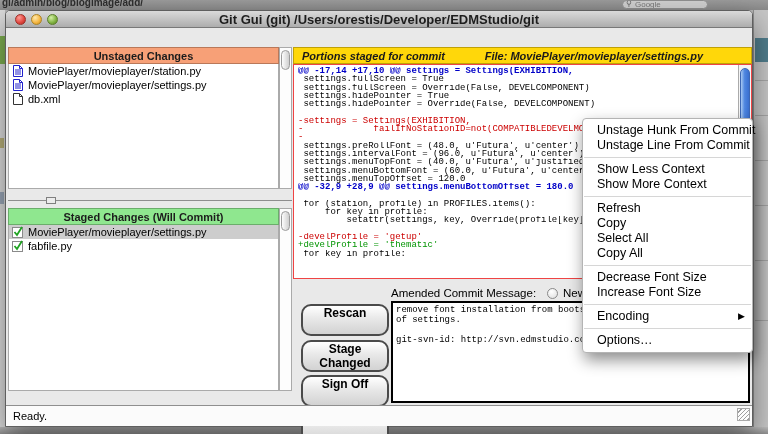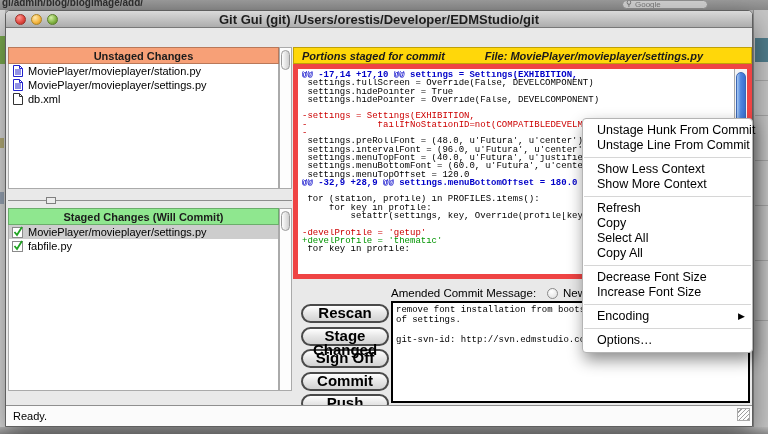--- a/index.html
+++ b/index.html
@@ -52,37 +52,37 @@
 
   .hscroll-gap { position:absolute; left:2px; top:185px; width:284px; height:9px; }
   .hscroll-gap .line { position:absolute; left:0; right:0; top:4px; height:1px; background:#8e8e8e; }
   .hscroll-gap .hthumb { position:absolute; left:38px; top:1px; width:10px; height:7px; background:#ececec; border:1px solid #7f7f7f; }
 
   
   .diff-hdr { position:absolute; left:287px; top:36px; width:459px; height:17px; border:1px solid rgba(0,0,0,0.25); font-size:11px; font-weight:bold; color:#1a1a1a; line-height:16px; }
   .diff-hdr .dh-left { position:absolute; left:8px; }
   .diff-hdr .dh-right { position:absolute; right:48px; }
 
-  .diff-body { position:absolute; left:287px; top:53px; width:459px; height:215px; background:#fff; border:5px solid #ef4444; overflow:hidden; }
+  .diff-body { position:absolute; left:287px; top:53px; width:459px; height:215px; background:#fff; border:1px solid #ef4444; overflow:hidden; }
   .diff-text { position:absolute; left:4px; top:2px; right:14px; font-family:"Liberation Mono","DejaVu Sans Mono",monospace; font-size:9px; line-height:8.3px; }
   .dline { white-space:pre; height:8.3px; overflow:hidden; color:#000; }
   .dline.hunk { color:#0000c8; font-weight:bold; }
   .dline.del { color:#cc0000; }
   .dline.add { color:#009400; }
 
   .diff-vscroll { position:absolute; right:0; top:0; width:13px; height:213px; background:#f4f4f4; border-left:1px solid #aaa; }
   .diff-vscroll .bthumb { position:absolute; left:1px; top:3px; width:10px; height:170px; border-radius:6px; background:linear-gradient(90deg,#a9c9f2,#4f87e0 45%,#3a6fd0); border:1px solid #3c67b4; }
 
   
   .amended-label { position:absolute; left:385px; top:276px; font-size:11.5px; color:#000; }
   .radio { position:absolute; left:541px; top:277px; width:11px; height:11px; border:1px solid #8a8a8a; border-radius:50%; background:radial-gradient(circle at 40% 30%, #ffffff, #dcdcdc); }
   .radio-label { position:absolute; left:557px; top:276px; font-size:11.5px; color:#000; }
 
   .btn-col { position:absolute; left:295px; top:293px; width:88px; }
-  .mac-btn { width:88px; height:19px; margin-bottom:3.5px; border:2px solid #4a4a4a; border-radius:10px; background:linear-gradient(#ffffff,#e8e8e8 45%,#d2d2d2); font-size:15px; font-weight:bold; color:#000; text-align:center; line-height:14px; }
+  .mac-btn { width:88px; height:32px; margin-bottom:3.5px; border:2px solid #4a4a4a; border-radius:10px; background:linear-gradient(#ffffff,#e8e8e8 45%,#d2d2d2); font-size:12px; font-weight:bold; color:#000; text-align:center; line-height:14px; }
 
   .msg-box { position:absolute; left:385px; top:290px; width:359px; height:102px; background:#fff; border:2px solid #000; padding:2px 3px; overflow:hidden; }
   .msg-line { font-family:"Liberation Mono","DejaVu Sans Mono",monospace; font-size:9px; line-height:10px; white-space:pre; color:#000; }
 
   
   .statusbar { position:absolute; left:0; top:394px; width:100%; height:21px; background:#fbfbfb; border-top:1px solid #8f8f8f; font-size:11px; line-height:20px; padding-left:7px; color:#000; }
   .resize-grip { position:absolute; right:2px; top:397px; width:13px; height:13px; background:repeating-linear-gradient(135deg,#fdfdfd 0 2px,#9f9f9f 2px 3px); border:1px solid #aaa; }
 
   
   .context-menu { position:absolute; left:582px; top:118px; width:171px; background:#ffffff; border:1px solid #b4b4b4; border-radius:4px; box-shadow:2px 7px 16px rgba(0,0,0,0.45); padding:4px 0; z-index:50; }
@@ -188,20 +188,21 @@
         </div>
       </div>
 
     <div class="diff-hdr" style="background: rgb(255, 215, 10); font-style: italic;">
       <span class="dh-left">Portions staged for commit</span>
       <span class="dh-right">File: MoviePlayer/movieplayer/settings.py</span>
     </div>
     <div class="diff-body">
       <div class="diff-text" id="diff-text">
           <div class="dline hunk">@@ -17,14 +17,10 @@ settings = Settings(EXHIBITION,</div>
+          <div class="dline ctx"> settings.fullScreen = True</div>
           <div class="dline ctx"> settings.fullScreen = Override(False, DEVELCOMPONENT)</div>
           <div class="dline ctx"> settings.hidePointer = True</div>
           <div class="dline ctx"> settings.hidePointer = Override(False, DEVELCOMPONENT)</div>
           <div class="dline ctx"> </div>
           <div class="dline del">-settings = Settings(EXHIBITION,</div>
           <div class="dline del">-             failIfNoStationID=not(COMPATIBLEDEVELMODE),</div>
           <div class="dline del">-</div>
           <div class="dline ctx"> settings.preRollFont = (48.0, u'Futura', u'center')</div>
           <div class="dline ctx"> settings.intervalFont = (96.0, u'Futura', u'center')</div>
           <div class="dline ctx"> settings.menuTopFont = (40.0, u'Futura', u'justified')</div>

